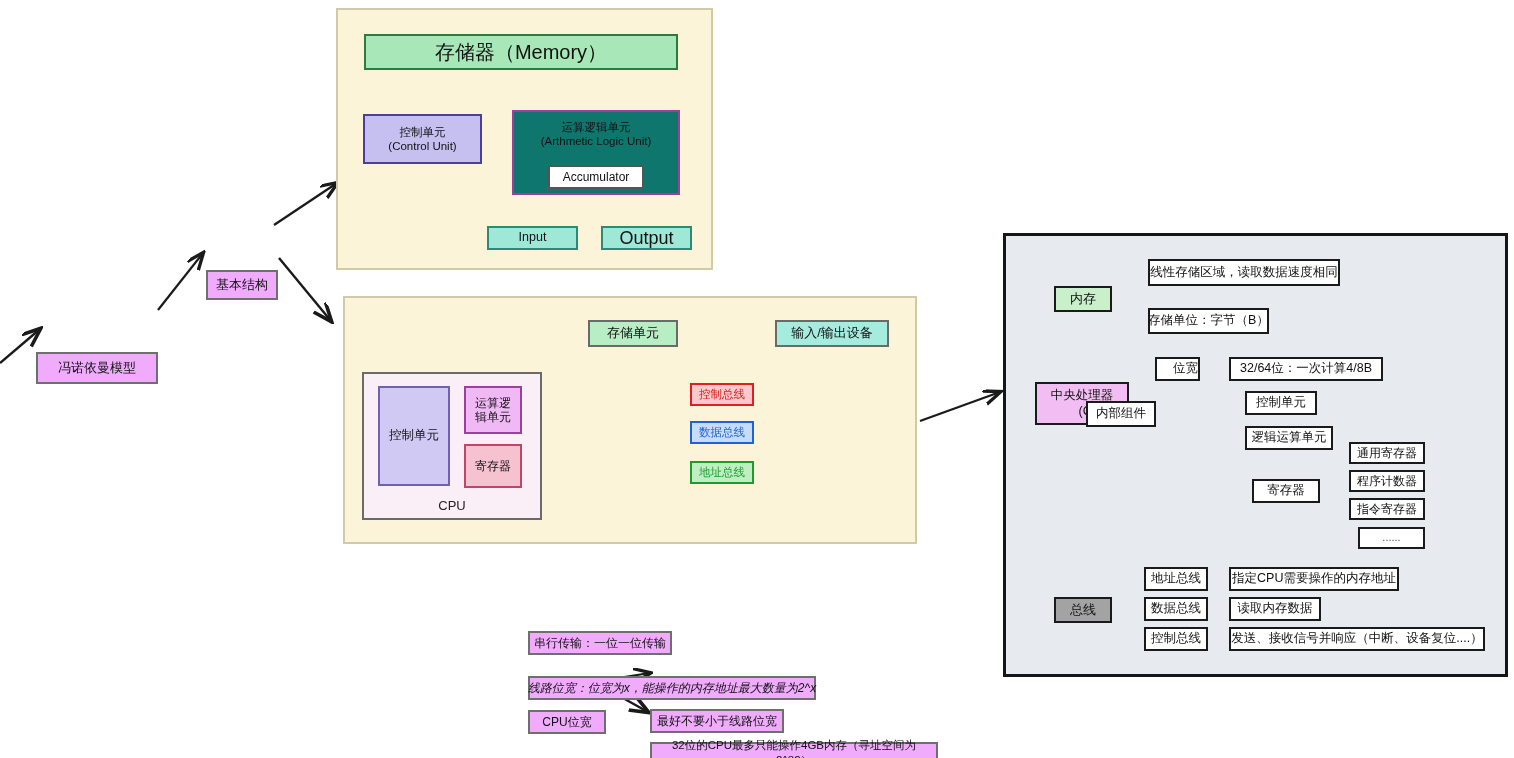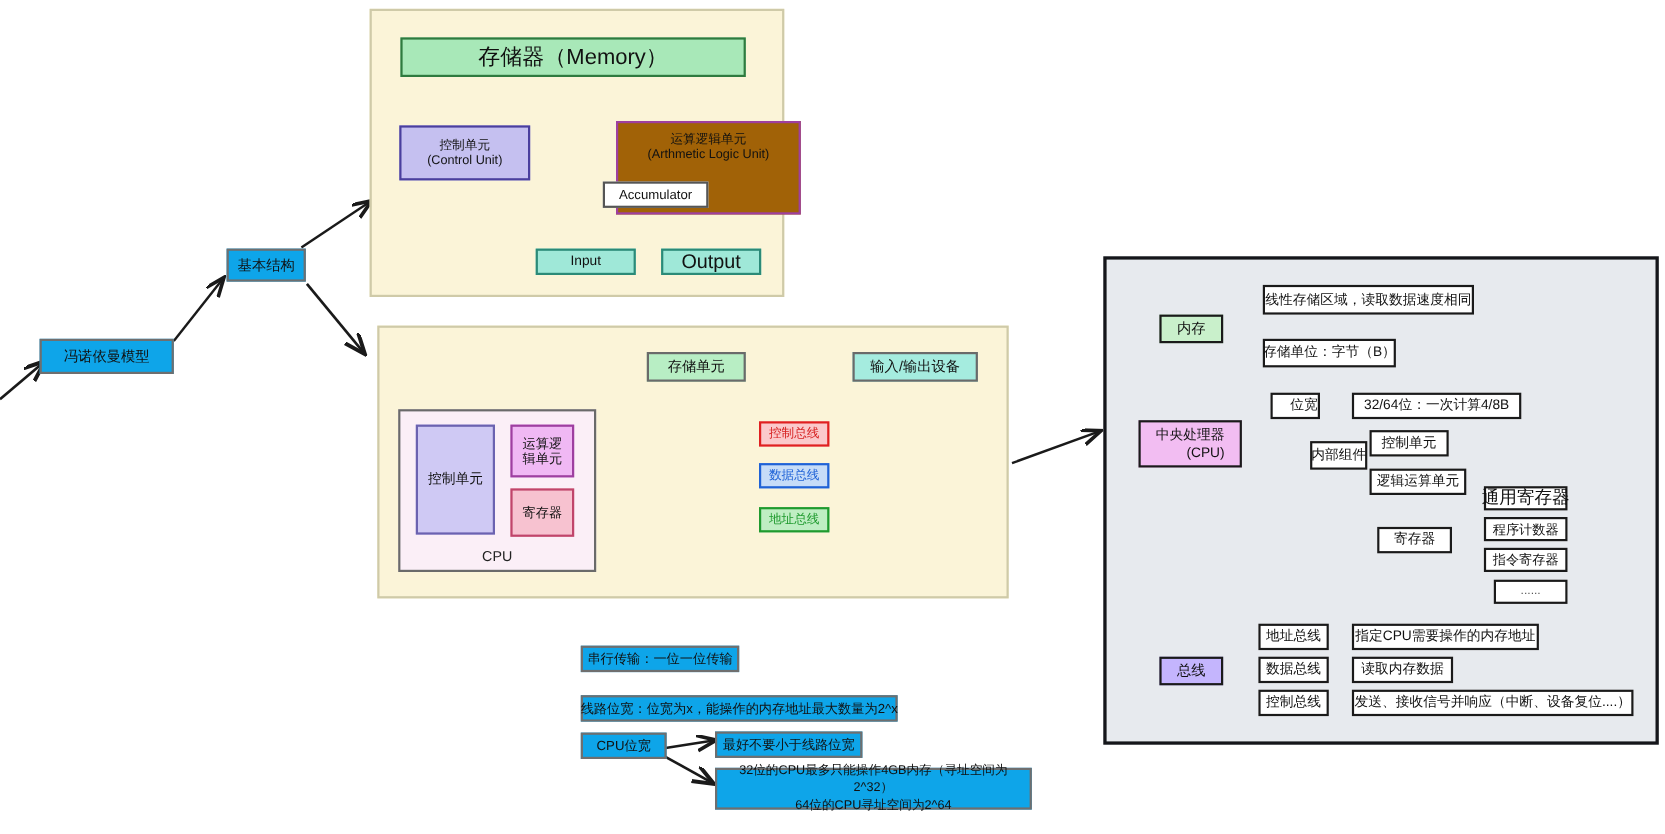--- a/index.html
+++ b/index.html
@@ -4,44 +4,44 @@
 <style>
   html,body{margin:0;padding:0;background:#ffffff;}
   body{width:1514px;height:758px;position:relative;overflow:hidden;
        font-family:"Liberation Sans","DejaVu Sans",sans-serif;}
   #root{position:absolute;left:0;top:0;width:1514px;height:758px;}
   .abs{position:absolute;box-sizing:border-box;}
   
   .node{position:absolute;box-sizing:border-box;border:2px solid #1a1a1a;
         background:#ffffff;display:flex;align-items:center;justify-content:center;
         text-align:center;color:#111;line-height:1.25;padding:2px 4px;}
-  .node.grayb{border-color:#6f6f6f;background:#0ea5e9;}
+  .node.grayb{border-color:#6f6f6f;background:#f0abfc;margin-top:44px;}
   .panel{position:absolute;box-sizing:border-box;}
   .panel.yellow{background:#fbf4d8;border:2px solid #cfcaa8;}
   .panel.gray{background:#e7eaee;border:3px solid #15161a;}
   svg.layer{position:absolute;left:0;top:0;width:1514px;height:758px;overflow:visible;pointer-events:none;}
   .lbl{white-space:pre;}
   
   .f-green{background:#a8e8b8;}
   .f-green2{background:#b8eec4;}
   .f-purple{background:#c5c0f0;}
-  .f-pink{background:#a16207;margin-left:48px;}
+  .f-pink{background:#0f766e;}
   .f-cyan{background:#9fe8d8;}
   .f-cyan2{background:#a5ecdf;}
   .f-rose{background:#f7c2d0;}
   .f-white{background:#ffffff;}
   .f-cpu{background:#fbeff7;}
   .f-lav{background:#cfc9f4;}
   .f-magenta{background:#f0b8f4;}
   .f-redbox{background:#fbc9cb;border-color:#e02020 !important;color:#d61f1f;}
   .f-bluebox{background:#c6dcf8;border-color:#1f62d6 !important;color:#1f62d6;}
   .f-grnbox{background:#bfeec3;border-color:#1f9a2e !important;color:#1f9a2e;}
   .f-mem{background:#c9f0cb;}
   .f-cpupanel{background:#f2bdf2;}
-  .f-bus{background:#c4b5fd;align-items:center;}
+  .f-bus{background:#a3a3a3;align-items:center;}
 </style>
 </head>
 <body>
 
 <div id="root">
 
   <svg class="layer">
     <defs>
       <marker id="ah" markerWidth="9" markerHeight="9" refX="7.5" refY="3.2" orient="auto">
         <path d="M0,0 L8,3.2 L0,6.4" fill="none" stroke="#1a1a1a" stroke-width="1.5"></path>
@@ -198,21 +198,21 @@
     <span class="lbl">数据总线</span>
   </div>
   <div class="node f-grnbox" style="left:690px;top:461px;width:64px;height:23px;font-size:11.5px;border:2.5px solid #1f9a2e;">
     <span class="lbl">地址总线</span>
   </div>
 
   <div class="node grayb" style="left:528px;top:587px;width:144px;height:24px;font-size:12px;">
     <span class="lbl">串行传输：一位一位传输</span>
   </div>
 
-  <div class="node grayb" style="left:528px;top:632px;width:288px;height:24px;font-size:12px;">
+  <div class="node grayb" style="left:528px;top:632px;width:288px;height:24px;font-size:12px;font-style:italic;">
     <span class="lbl">线路位宽：位宽为x，能操作的内存地址最大数量为2^x</span>
   </div>
 
   <div class="node grayb" style="left:528px;top:666px;width:78px;height:24px;font-size:12px;">
     <span class="lbl">CPU位宽</span>
   </div>
 
   <div class="node grayb" style="left:650px;top:665px;width:134px;height:24px;font-size:12px;">
     <span class="lbl">最好不要小于线路位宽</span>
   </div>
@@ -239,34 +239,34 @@
 (CPU)</span>
   </div>
 
   <div class="node" style="left:1155px;top:357px;width:45px;height:24px;font-size:12.5px;padding-left:20px;">
     <span class="lbl">位宽</span>
   </div>
   <div class="node" style="left:1229px;top:357px;width:154px;height:24px;font-size:12.5px;">
     <span class="lbl">32/64位：一次计算4/8B</span>
   </div>
 
-  <div class="node" style="left:1191px;top:401px;width:52px;height:26px;font-size:12.5px;">
+  <div class="node" style="left:1086px;top:401px;width:70px;height:26px;font-size:12.5px;">
     <span class="lbl">内部组件</span>
   </div>
   <div class="node" style="left:1245px;top:391px;width:72px;height:24px;font-size:12.5px;">
     <span class="lbl">控制单元</span>
   </div>
   <div class="node" style="left:1245px;top:426px;width:88px;height:24px;font-size:12.5px;">
     <span class="lbl">逻辑运算单元</span>
   </div>
 
   <div class="node" style="left:1252px;top:479px;width:68px;height:24px;font-size:12.5px;">
     <span class="lbl">寄存器</span>
   </div>
-  <div class="node" style="left:1349px;top:442px;width:76px;height:22px;font-size:16px;">
+  <div class="node" style="left:1349px;top:442px;width:76px;height:22px;font-size:12px;">
     <span class="lbl">通用寄存器</span>
   </div>
   <div class="node" style="left:1349px;top:470px;width:76px;height:22px;font-size:12px;">
     <span class="lbl">程序计数器</span>
   </div>
   <div class="node" style="left:1349px;top:498px;width:76px;height:22px;font-size:12px;">
     <span class="lbl">指令寄存器</span>
   </div>
   <div class="node" style="left:1358px;top:527px;width:67px;height:22px;font-size:11px;color:#555;">
     <span class="lbl">......</span>

